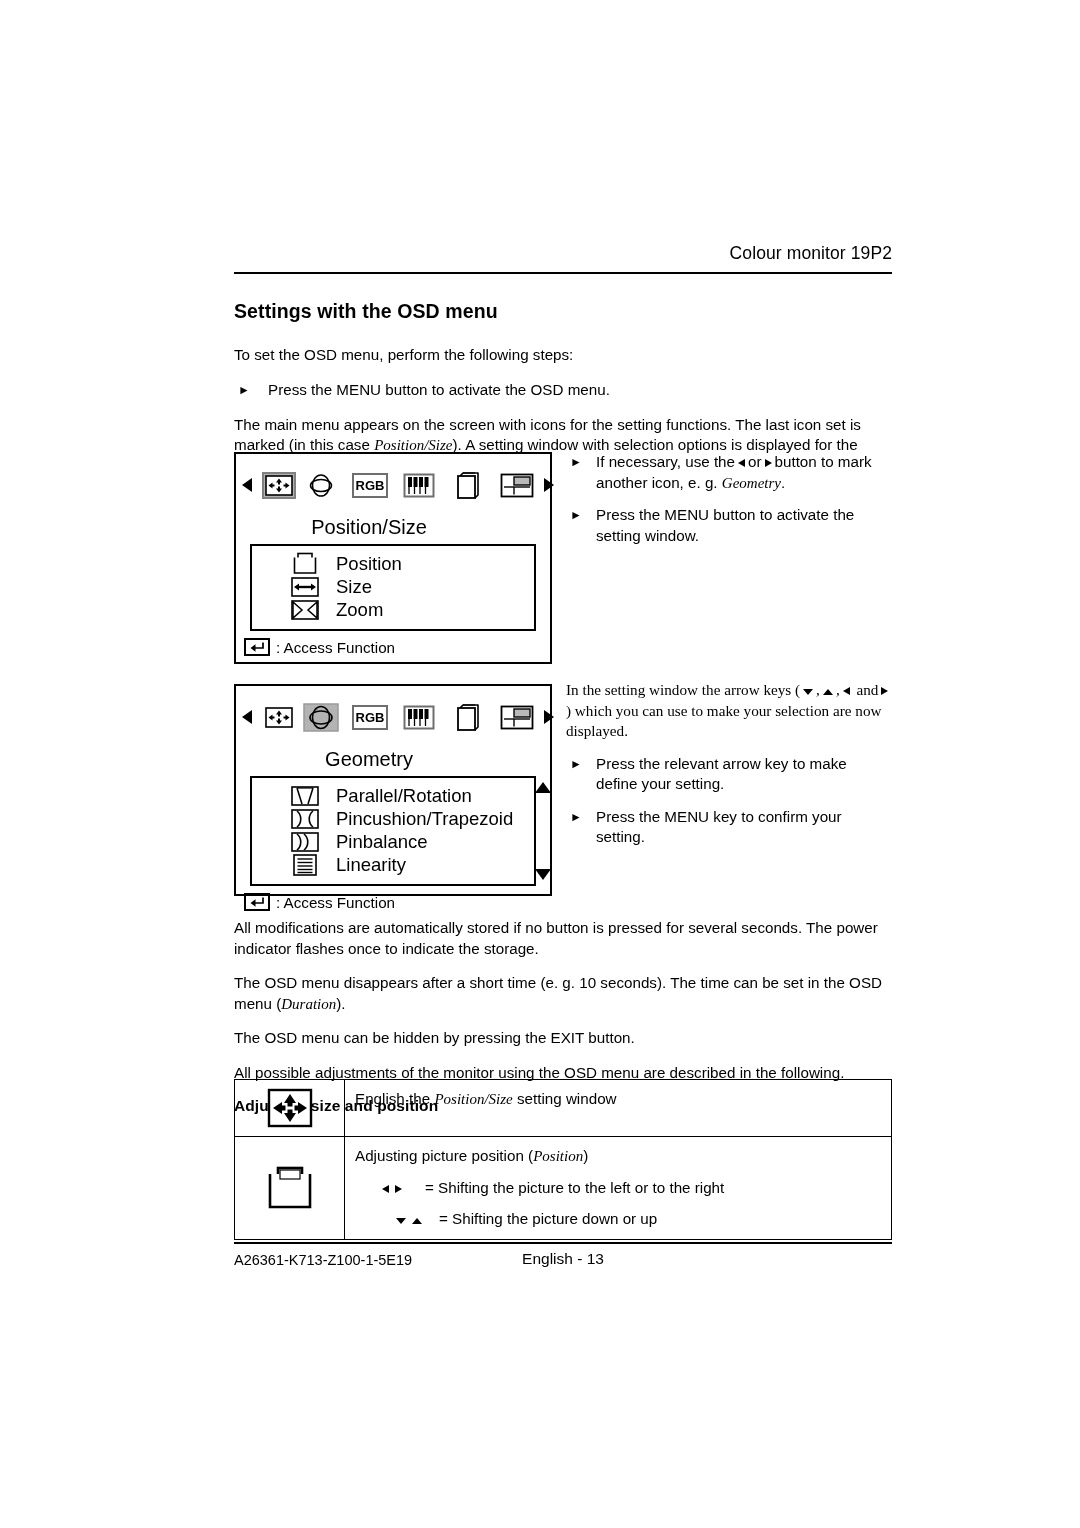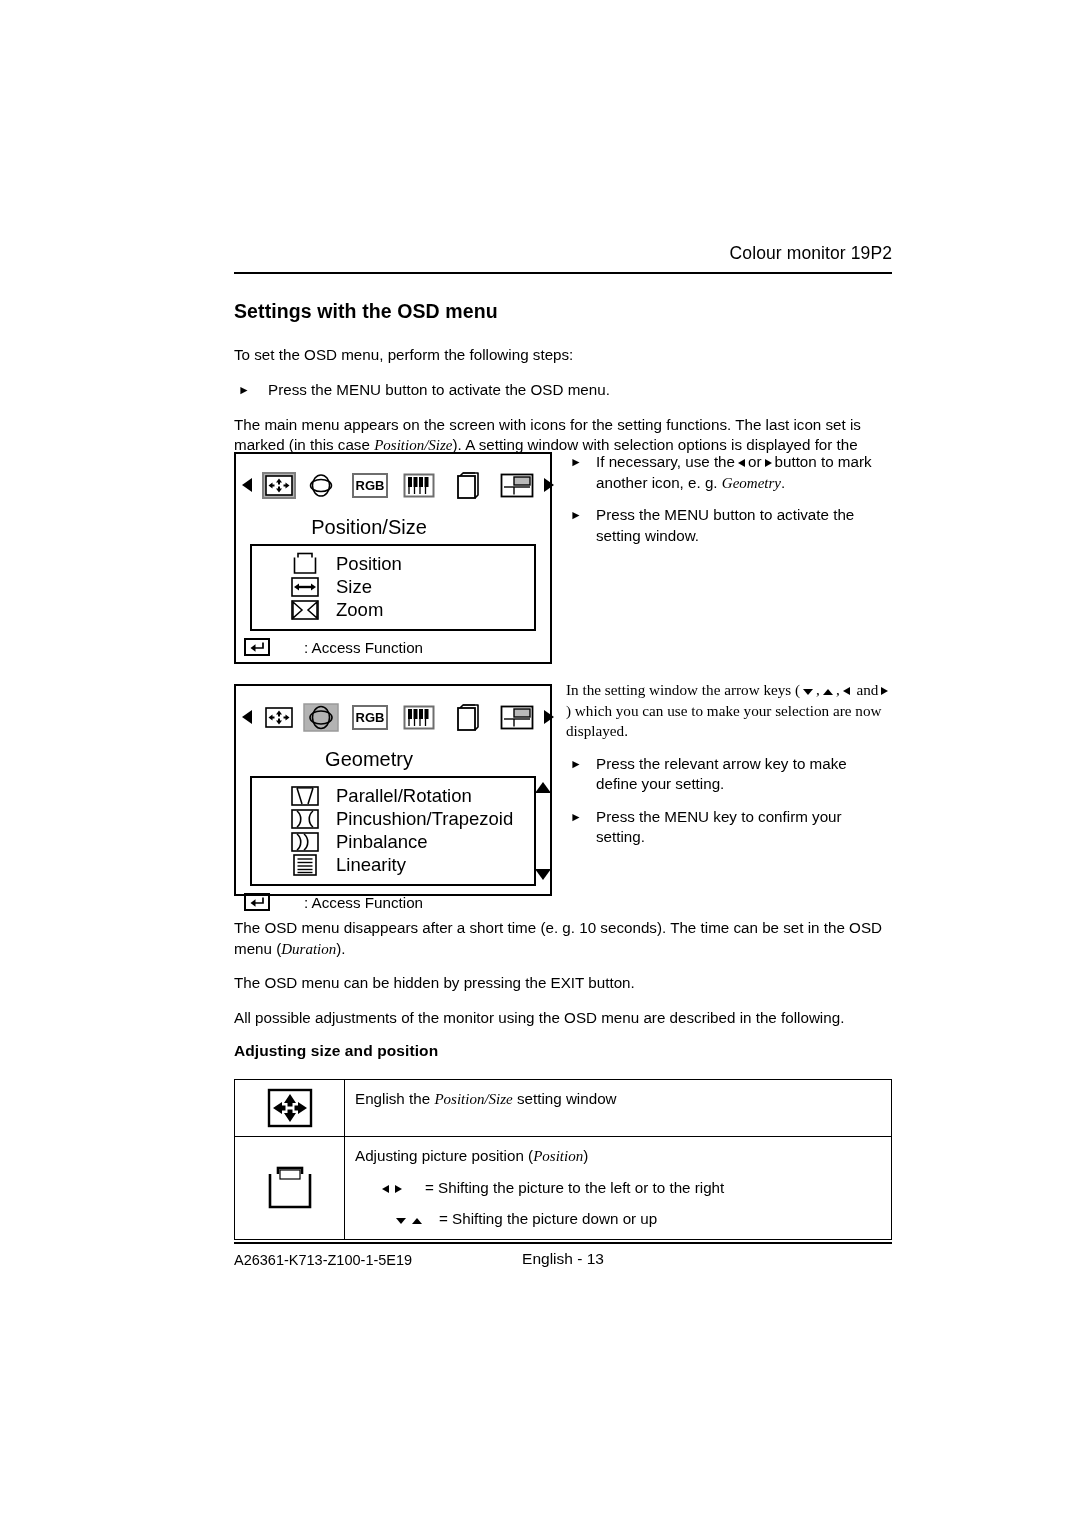--- a/index.html
+++ b/index.html
@@ -163,21 +163,20 @@
     position: absolute; right: -15px; width: 0; height: 0;
   }
   .scroll-up   { top: 6px;  border-left: 8px solid transparent; border-right: 8px solid transparent; border-bottom: 11px solid #000; }
   .scroll-down { bottom: 6px; border-left: 8px solid transparent; border-right: 8px solid transparent; border-top: 11px solid #000; }
 
   .access-row {
     display: flex;
     align-items: center;
     margin: 7px 0 0 8px;
     font-size: 15px;
-    gap: 28px;
   }
   .enter-key {
     width: 26px; height: 18px;
     border: 2px solid #000;
     display: flex; align-items: center; justify-content: center;
     margin-right: 6px;
     box-sizing: border-box;
   }
   .access-label { font-size: 15.2px; }
 
@@ -538,20 +537,21 @@
         <div class="rc-bullet">
           <span class="bullet-mark">►</span>
           <span class="bullet-body">Press the MENU key to confirm your setting.</span>
         </div>
       </div>
 
     </div>
   </div>
 
   <div class="lower">
+    <p class="body-text">All modifications are automatically stored if no button is pressed for several seconds. The power indicator flashes once to indicate the storage.</p>
 
     <p class="body-text"><span>The OSD menu disappears after a short time (e. g. 10 seconds). The time can be set in the OSD menu (</span><i class="it">Duration</i><span>).</span></p>
 
     <p class="body-text">The OSD menu can be hidden by pressing the EXIT button.</p>
 
     <p class="body-text">All possible adjustments of the monitor using the OSD menu are described in the following.</p>
 
     <h2 class="sub-title">Adjusting size and position</h2>
   </div>
 

